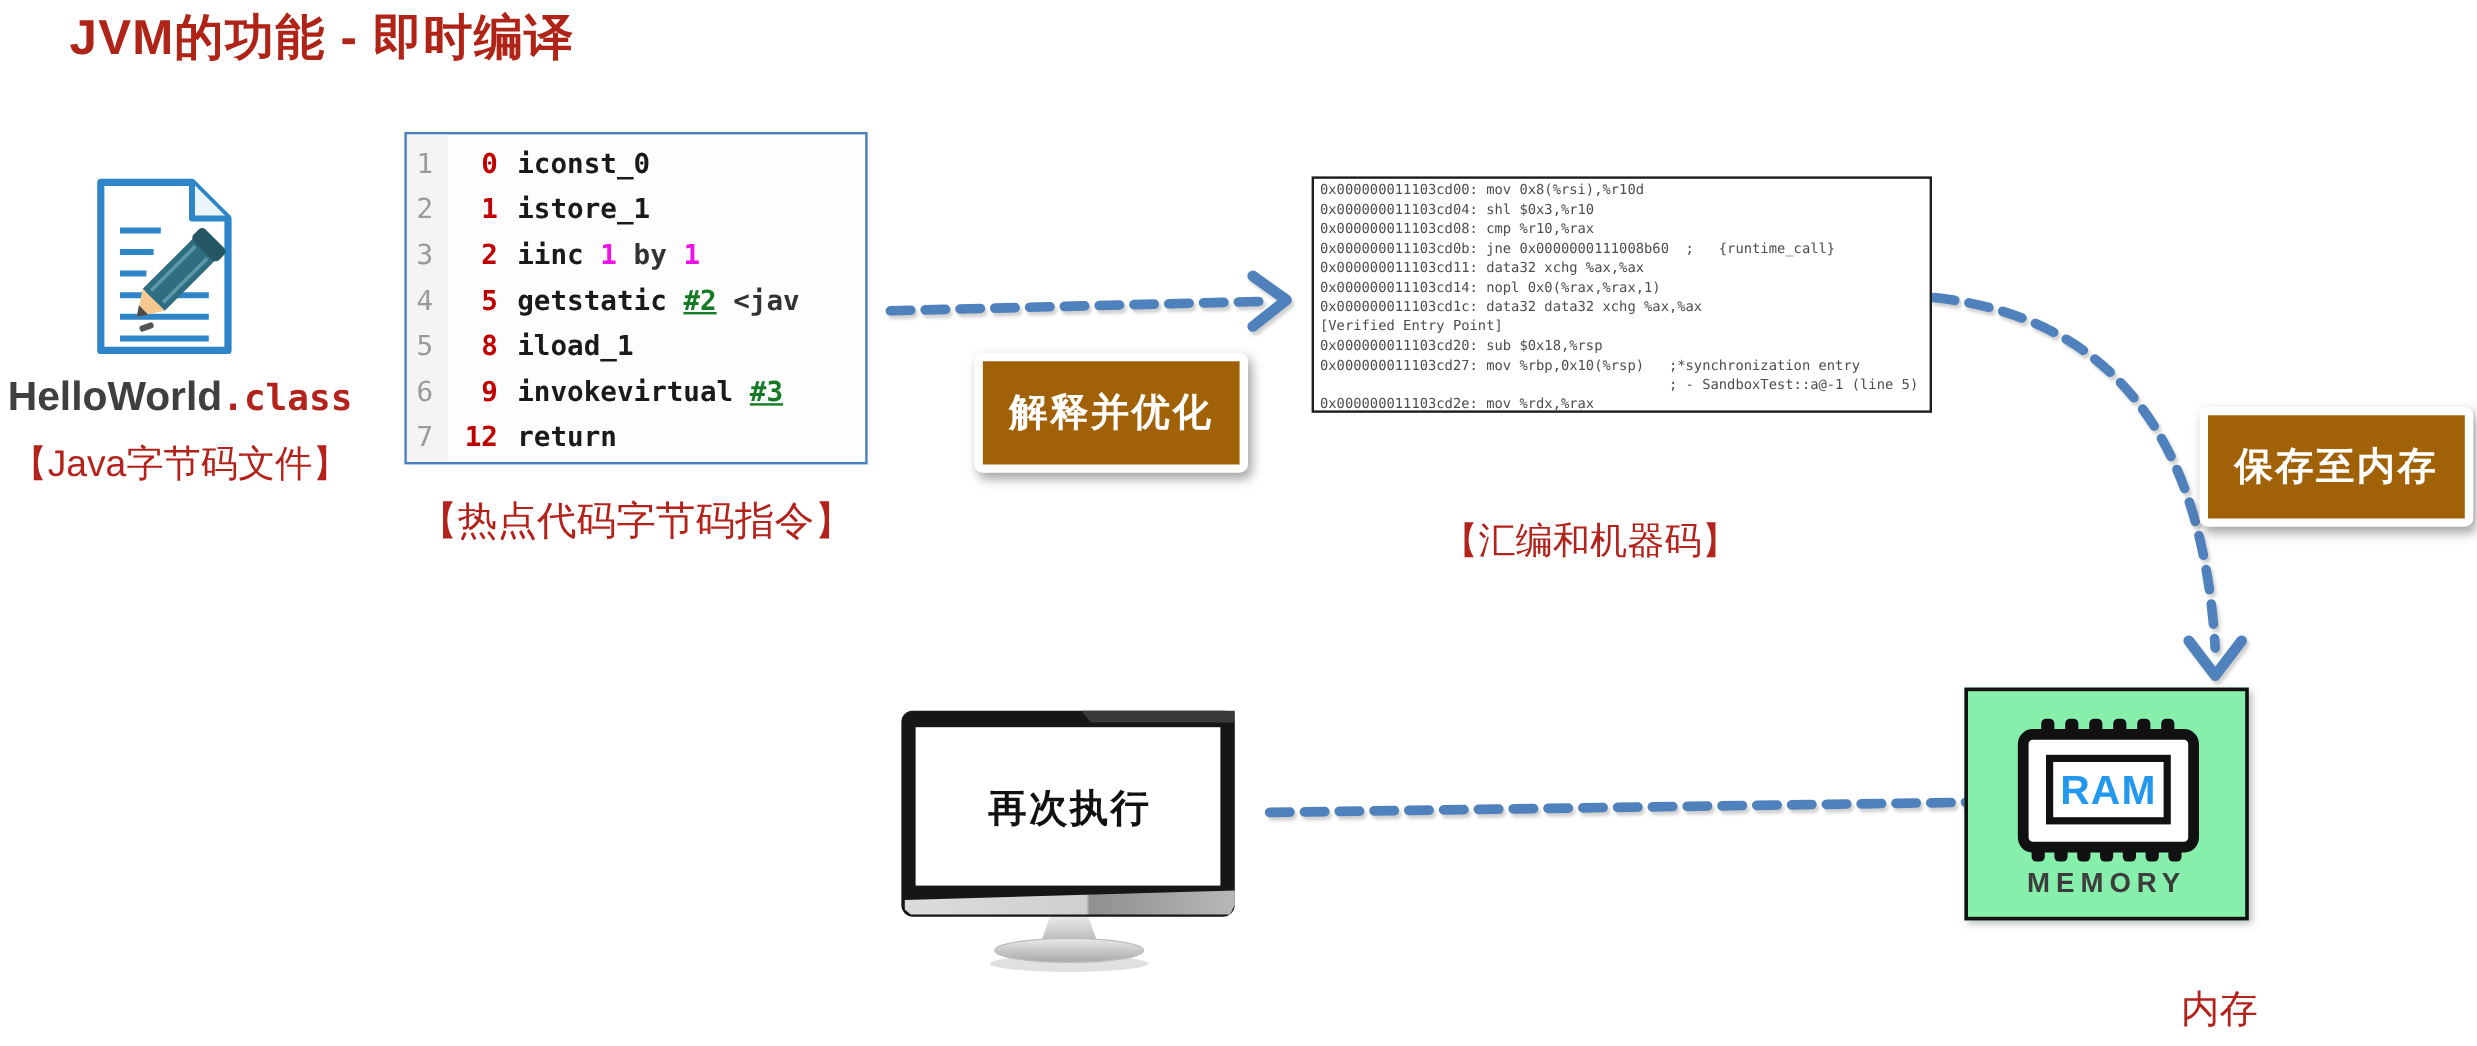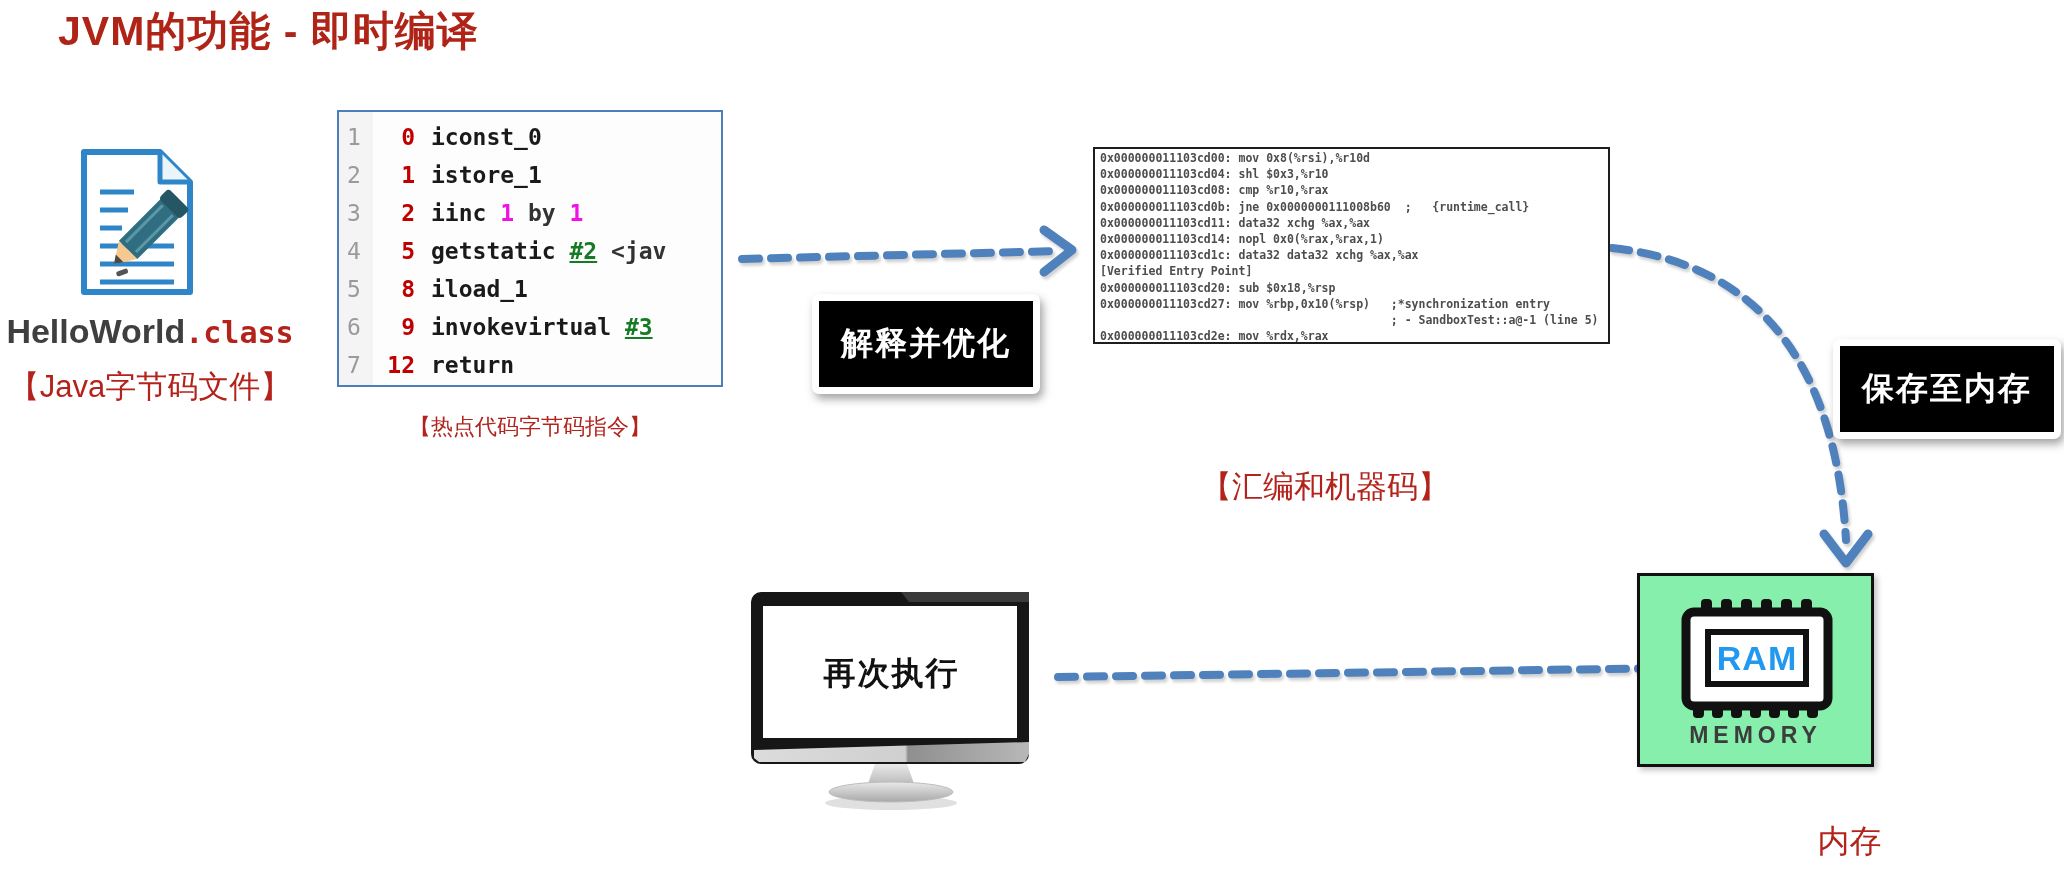--- a/index.html
+++ b/index.html
@@ -23,31 +23,31 @@
   #bytecode-box:before{content:"";position:absolute;left:0;top:0;bottom:0;width:34px;background:#f4f4f4;}
   .bc-row{position:relative;display:flex;height:38px;line-height:38px;
           font-family:"DejaVu Sans Mono",monospace;font-size:23px;white-space:pre;}
   .bc-num{width:30px;text-align:left;padding-left:8px;color:#9a9a9a;}
   .bc-off{width:38px;text-align:right;color:#c00000;font-weight:bold;}
   .bc-ins{padding-left:16px;font-weight:bold;color:#1a1a1a;}
   .tk-ins{color:#1a1a1a;}
   .tk-pln{color:#333333;}
   .tk-mag{color:#f011e8;}
   .tk-ref{color:#157a24;text-decoration:underline;}
-  #bytecode-caption{left:337px;top:412px;width:386px;text-align:center;font-size:22px;color:#b3231c;}
+  #bytecode-caption{left:337px;top:412px;width:386px;text-align:center;font-size:33px;color:#b3231c;}
 
   
   #asm-box{left:1093px;top:147px;width:517px;height:197px;background:#fff;
            border:2px solid #1d1d1d;box-sizing:border-box;overflow:hidden;padding:1px 0 0 5px;}
   .asm-line{font-family:"DejaVu Sans Mono",monospace;font-size:11.5px;line-height:16.2px;
-            color:#4d4d4d;white-space:pre;font-weight:bold;}
-  #asm-caption{left:1150px;top:430px;width:350px;text-align:center;font-size:31px;color:#b3231c;margin-top:36px;}
+            color:#4d4d4d;white-space:pre;}
+  #asm-caption{left:1150px;top:430px;width:350px;text-align:center;font-size:31px;color:#b3231c;}
 
   
-  .blue-btn{background:#000000;border:7px solid #ffffff;border-radius:7px;
+  .blue-btn{background:#a16207;border:7px solid #ffffff;border-radius:7px;
             box-shadow:3px 5px 9px rgba(90,90,90,.55);
             display:flex;align-items:center;justify-content:center;
             color:#ffffff;font-size:32px;font-weight:bold;letter-spacing:2px;box-sizing:border-box;}
   #btn-interpret{left:812px;top:294px;width:228px;height:100px;}
   #btn-save{left:1833px;top:339px;width:228px;height:100px;}
   #btn-call{left:1251px;top:729px;width:228px;height:100px;}
 
   
   #monitor{left:751px;top:592px;}
   #monitor-text{left:763px;top:652px;width:257px;text-align:center;

